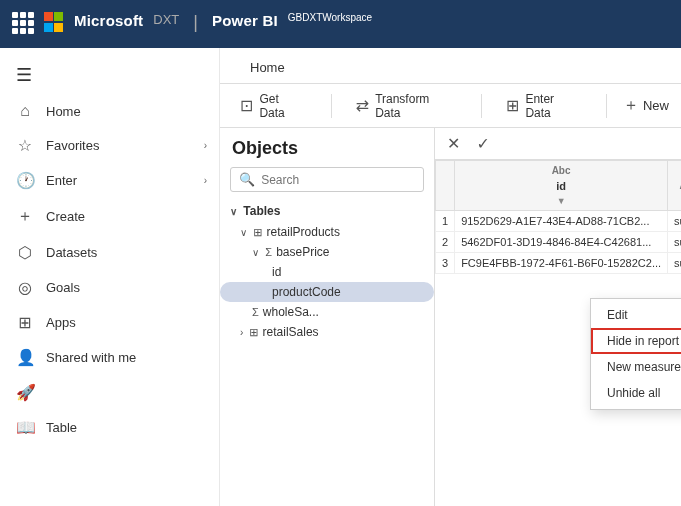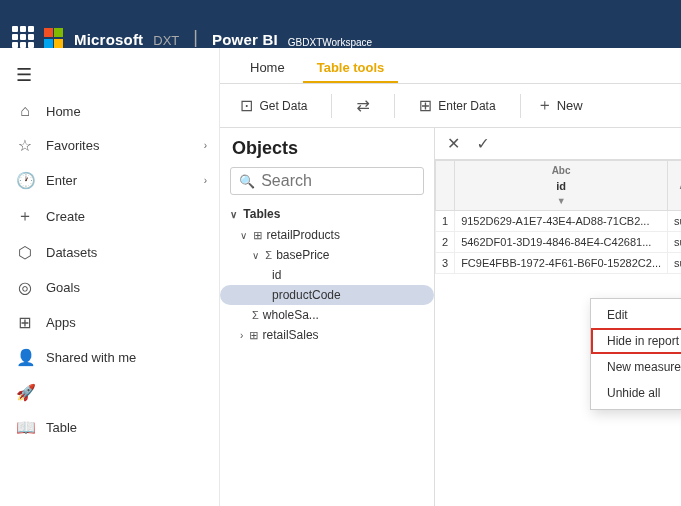--- a/index.html
+++ b/index.html
@@ -1,24 +1,24 @@
 <!DOCTYPE html>
 <html><head>
   <meta charset="utf-8">
   <style>
     * { box-sizing: border-box; margin: 0; padding: 0; }
     body { font-family: 'Segoe UI', Arial, sans-serif; font-size: 13px; background: #fff; width: 681px; height: 506px; overflow: hidden; }
 
     
     .top-bar {
       display: flex;
-      align-items: flex-end;
+      align-items: flex-start;
       background: #1e3a5f;
       height: 48px;
-      padding: 0 12px;
+      padding: 12px 12px;
       gap: 10px;
     }
     .top-bar-waffle {
       display: grid;
       grid-template-columns: repeat(3,6px);
       grid-template-rows: repeat(3,6px);
       gap: 2px;
       cursor: pointer;
     }
     .waffle-dot { width: 6px; height: 6px; background: #fff; border-radius: 1px; }
@@ -178,21 +178,21 @@
       align-items: center;
       border: 1px solid #ccc;
       border-radius: 3px;
       padding: 4px 8px;
       gap: 6px;
       background: #fff;
     }
     .objects-search input {
       border: none;
       outline: none;
-      font-size: 16px;
+      font-size: 12px;
       color: #333;
       width: 100%;
       background: transparent;
     }
     .search-icon-text { color: #888; font-size: 13px; }
     .tree-section { padding: 0 0; }
     .tree-header {
       display: flex;
       align-items: center;
       padding: 4px 10px;
@@ -356,31 +356,31 @@
     <div class="sidebar-item">
       <span class="sidebar-icon">📖</span>
       <span>Table</span>
     </div>
   </div>
 
   <div class="content-area">
 
     <div class="ribbon-tabs">
       <div class="ribbon-tab">Home</div>
-      <div class="ribbon-tab active">Table tools</div>
     </div>
 
     <div class="ribbon-bar">
       <div class="ribbon-btn">
         <span class="ribbon-btn-icon">⊡</span>
         <span>Get Data</span>
       </div>
       <div class="ribbon-divider"></div>
       <div class="ribbon-btn">
         <span class="ribbon-btn-icon">⇄</span>
+        <span>Transform Data</span>
       </div>
       <div class="ribbon-divider"></div>
       <div class="ribbon-btn">
         <span class="ribbon-btn-icon">⊞</span>
         <span>Enter Data</span>
       </div>
       <div class="ribbon-divider"></div>
       <div class="ribbon-new">
         <span style="font-size:16px;color:#555">＋</span>
         <span>New</span>

